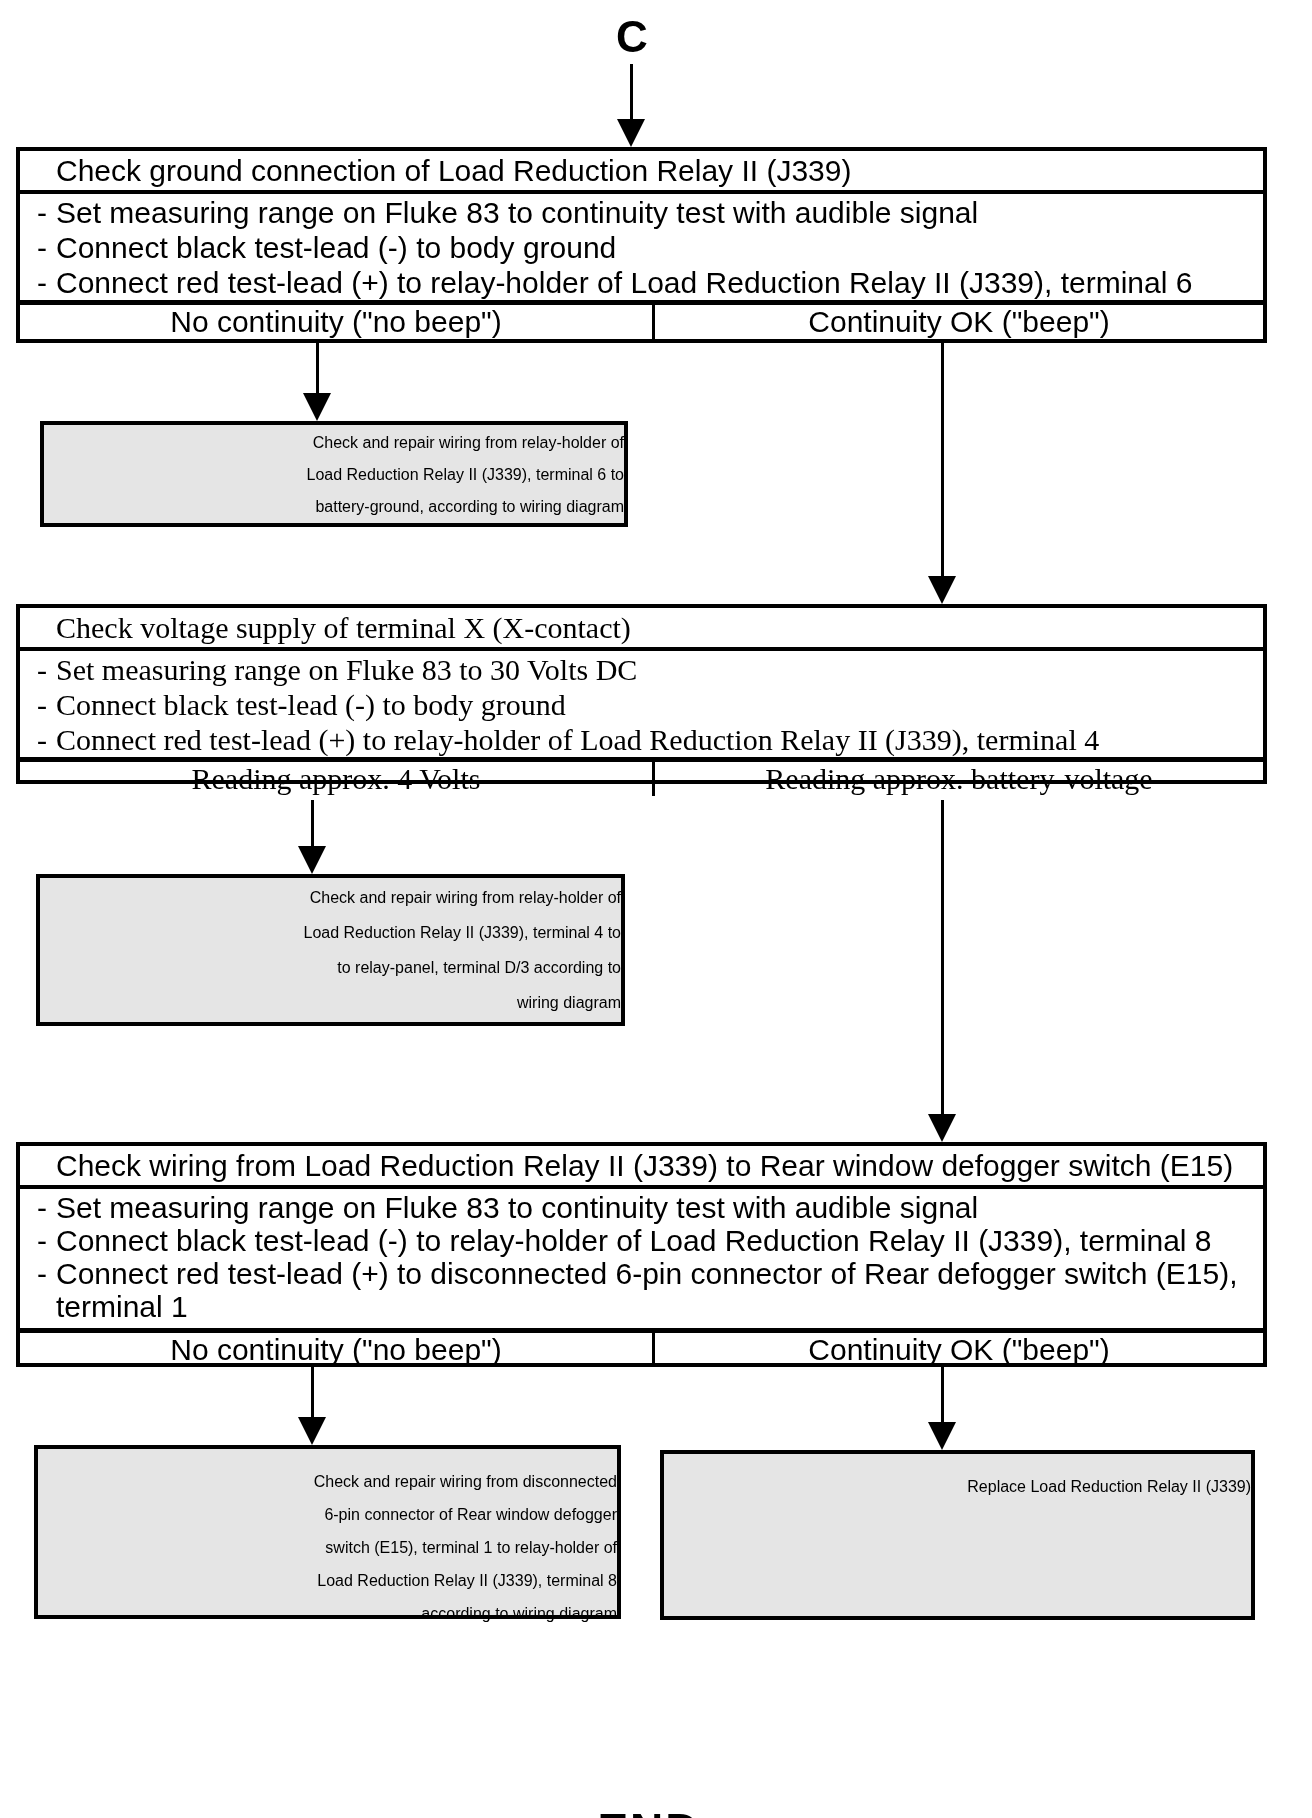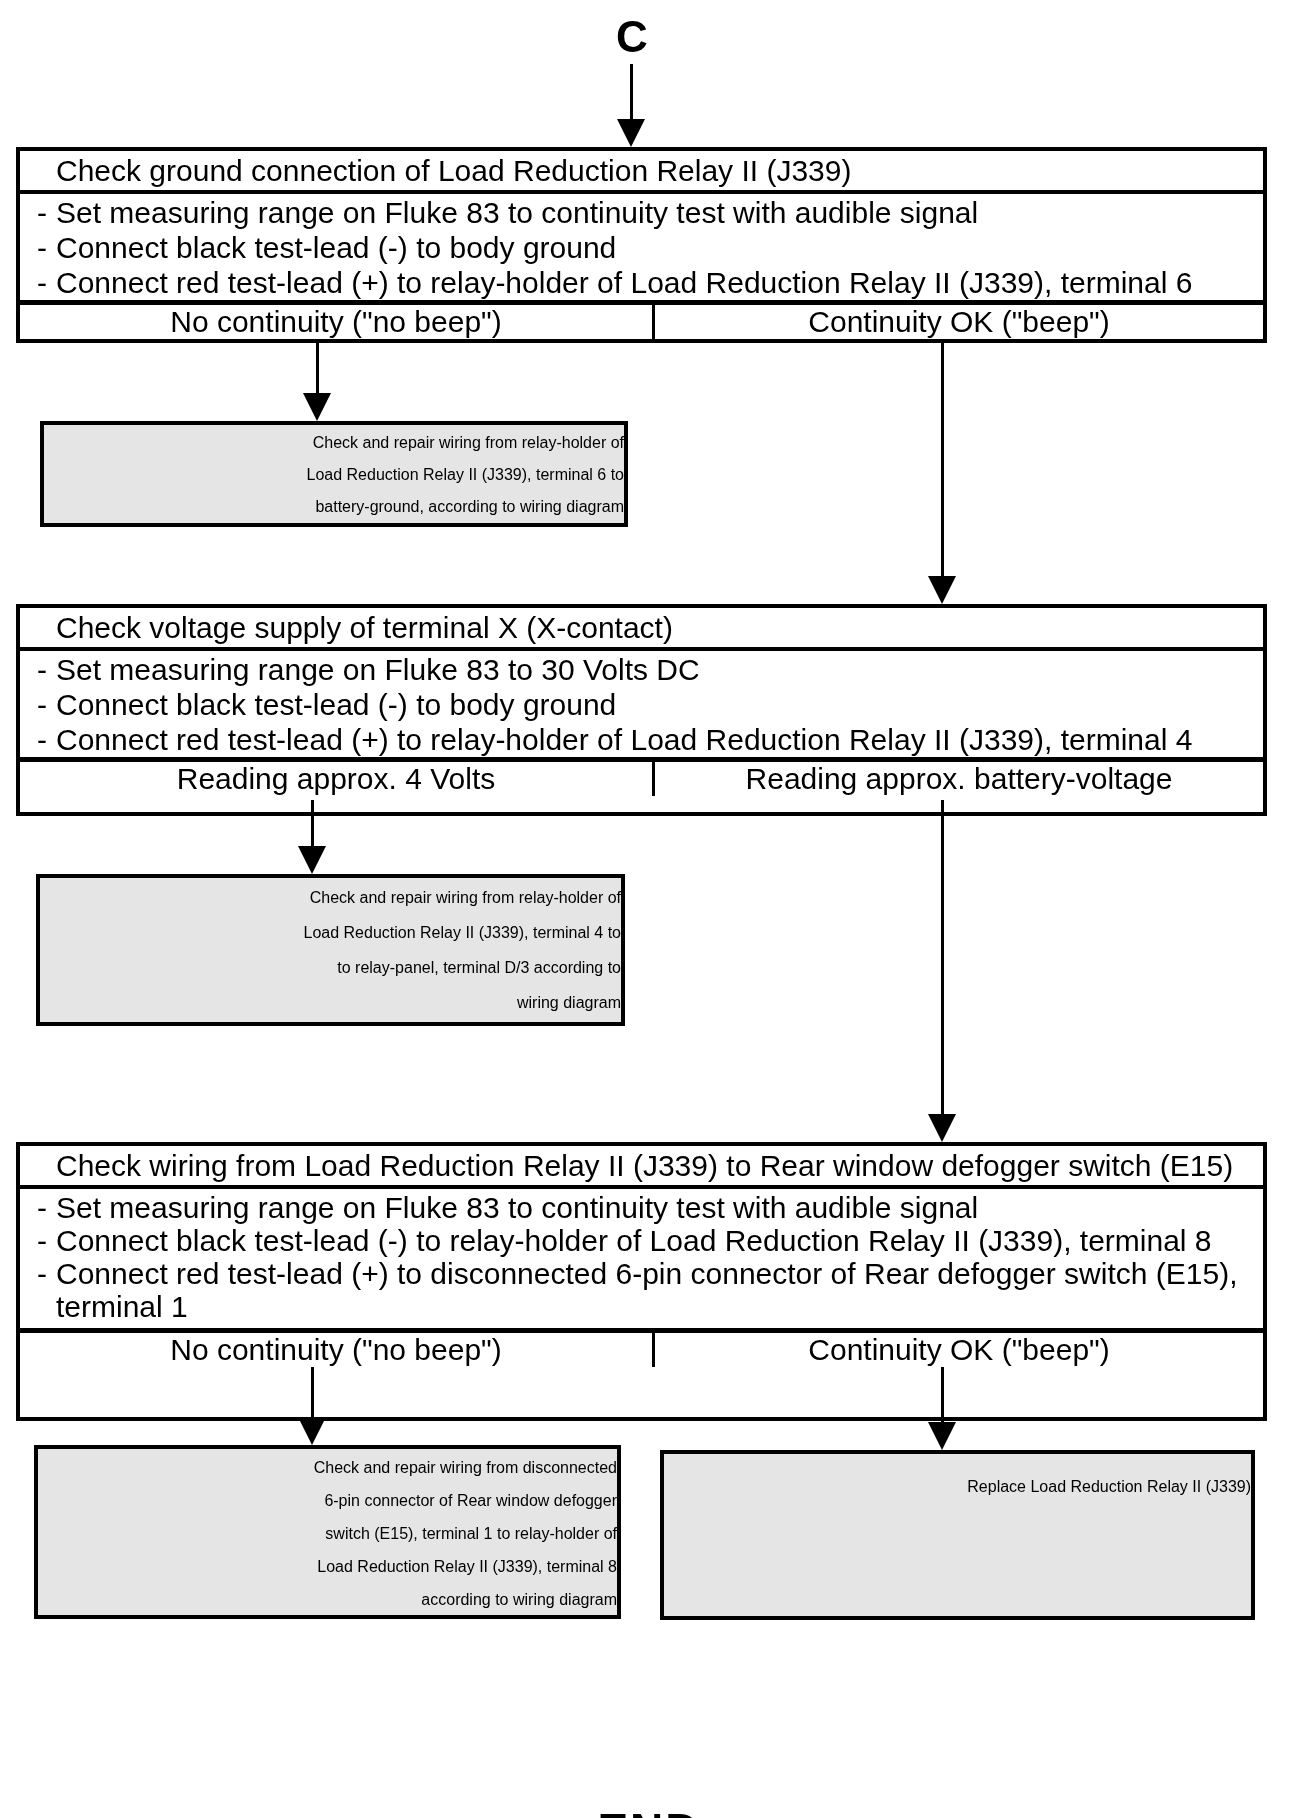--- a/index.html
+++ b/index.html
@@ -109,21 +109,21 @@
 
   <div class="vline" style="left:316px;top:343px;height:52px;"></div>
   <div class="ahead" style="left:303px;top:393px;"></div>
   <div class="vline" style="left:941px;top:343px;height:233px;"></div>
   <div class="ahead" style="left:928px;top:576px;"></div>
 
   <div class="abox" style="left:40px;top:421px;width:588px;height:106px;line-height:32px;padding-top:2px;">Check and repair wiring from relay-holder of
 Load Reduction Relay II (J339), terminal 6 to
 battery-ground, according to wiring diagram</div>
 
-  <div class="dbox" style="top:604px;height:212px;">
+  <div class="dbox" style="top:604px;height:180px;font-family:Liberation Serif, serif;">
     <div class="dbx-title">Check voltage supply of terminal X (X-contact)</div>
     <div class="dbx-steps">
       <div class="step">
         <span class="dash">-</span>
         <span class="stx">Set measuring range on Fluke 83 to 30 Volts DC</span>
       </div>
       <div class="step">
         <span class="dash">-</span>
         <span class="stx">Connect black test-lead (-) to body ground</span>
       </div>
@@ -141,21 +141,21 @@
   <div class="vline" style="left:311px;top:800px;height:46px;"></div>
   <div class="ahead" style="left:298px;top:846px;"></div>
   <div class="vline" style="left:941px;top:800px;height:314px;"></div>
   <div class="ahead" style="left:928px;top:1114px;"></div>
 
   <div class="abox" style="left:36px;top:874px;width:589px;height:152px;line-height:35px;padding-top:2px;">Check and repair wiring from relay-holder of
 Load Reduction Relay II (J339), terminal 4 to
 to relay-panel, terminal D/3 according to
 wiring diagram</div>
 
-  <div class="dbox" style="top:1142px;height:279px;">
+  <div class="dbox" style="top:1142px;height:225px;">
     <div class="dbx-title">Check wiring from Load Reduction Relay II (J339) to Rear window defogger switch (E15)</div>
     <div class="dbx-steps steps-tall">
       <div class="step">
         <span class="dash">-</span>
         <span class="stx">Set measuring range on Fluke 83 to continuity test with audible signal</span>
       </div>
       <div class="step">
         <span class="dash">-</span>
         <span class="stx">Connect black test-lead (-) to relay-holder of Load Reduction Relay II (J339), terminal 8</span>
       </div>
@@ -169,21 +169,21 @@
       <div class="rcell rcl">No continuity ("no beep")</div>
       <div class="rcell rcr">Continuity OK ("beep")</div>
     </div>
   </div>
 
   <div class="vline" style="left:311px;top:1367px;height:50px;"></div>
   <div class="ahead" style="left:298px;top:1417px;"></div>
   <div class="vline" style="left:941px;top:1367px;height:55px;"></div>
   <div class="ahead" style="left:928px;top:1422px;"></div>
 
-  <div class="abox" style="left:34px;top:1445px;width:587px;height:174px;line-height:33px;padding-top:2px;">Check and repair wiring from disconnected
+  <div class="abox" style="left:34px;top:1445px;width:587px;height:174px;line-height:33px;padding-top:16px;">Check and repair wiring from disconnected
 6-pin connector of Rear window defogger
 switch (E15), terminal 1 to relay-holder of
 Load Reduction Relay II (J339), terminal 8
 according to wiring diagram</div>
 
   <div class="abox" style="left:660px;top:1450px;width:595px;height:170px;line-height:30px;padding-top:18px;">Replace Load Reduction Relay II (J339)</div>
 
   <div id="end-label" class="biglabel">END</div>
 
 </div>

